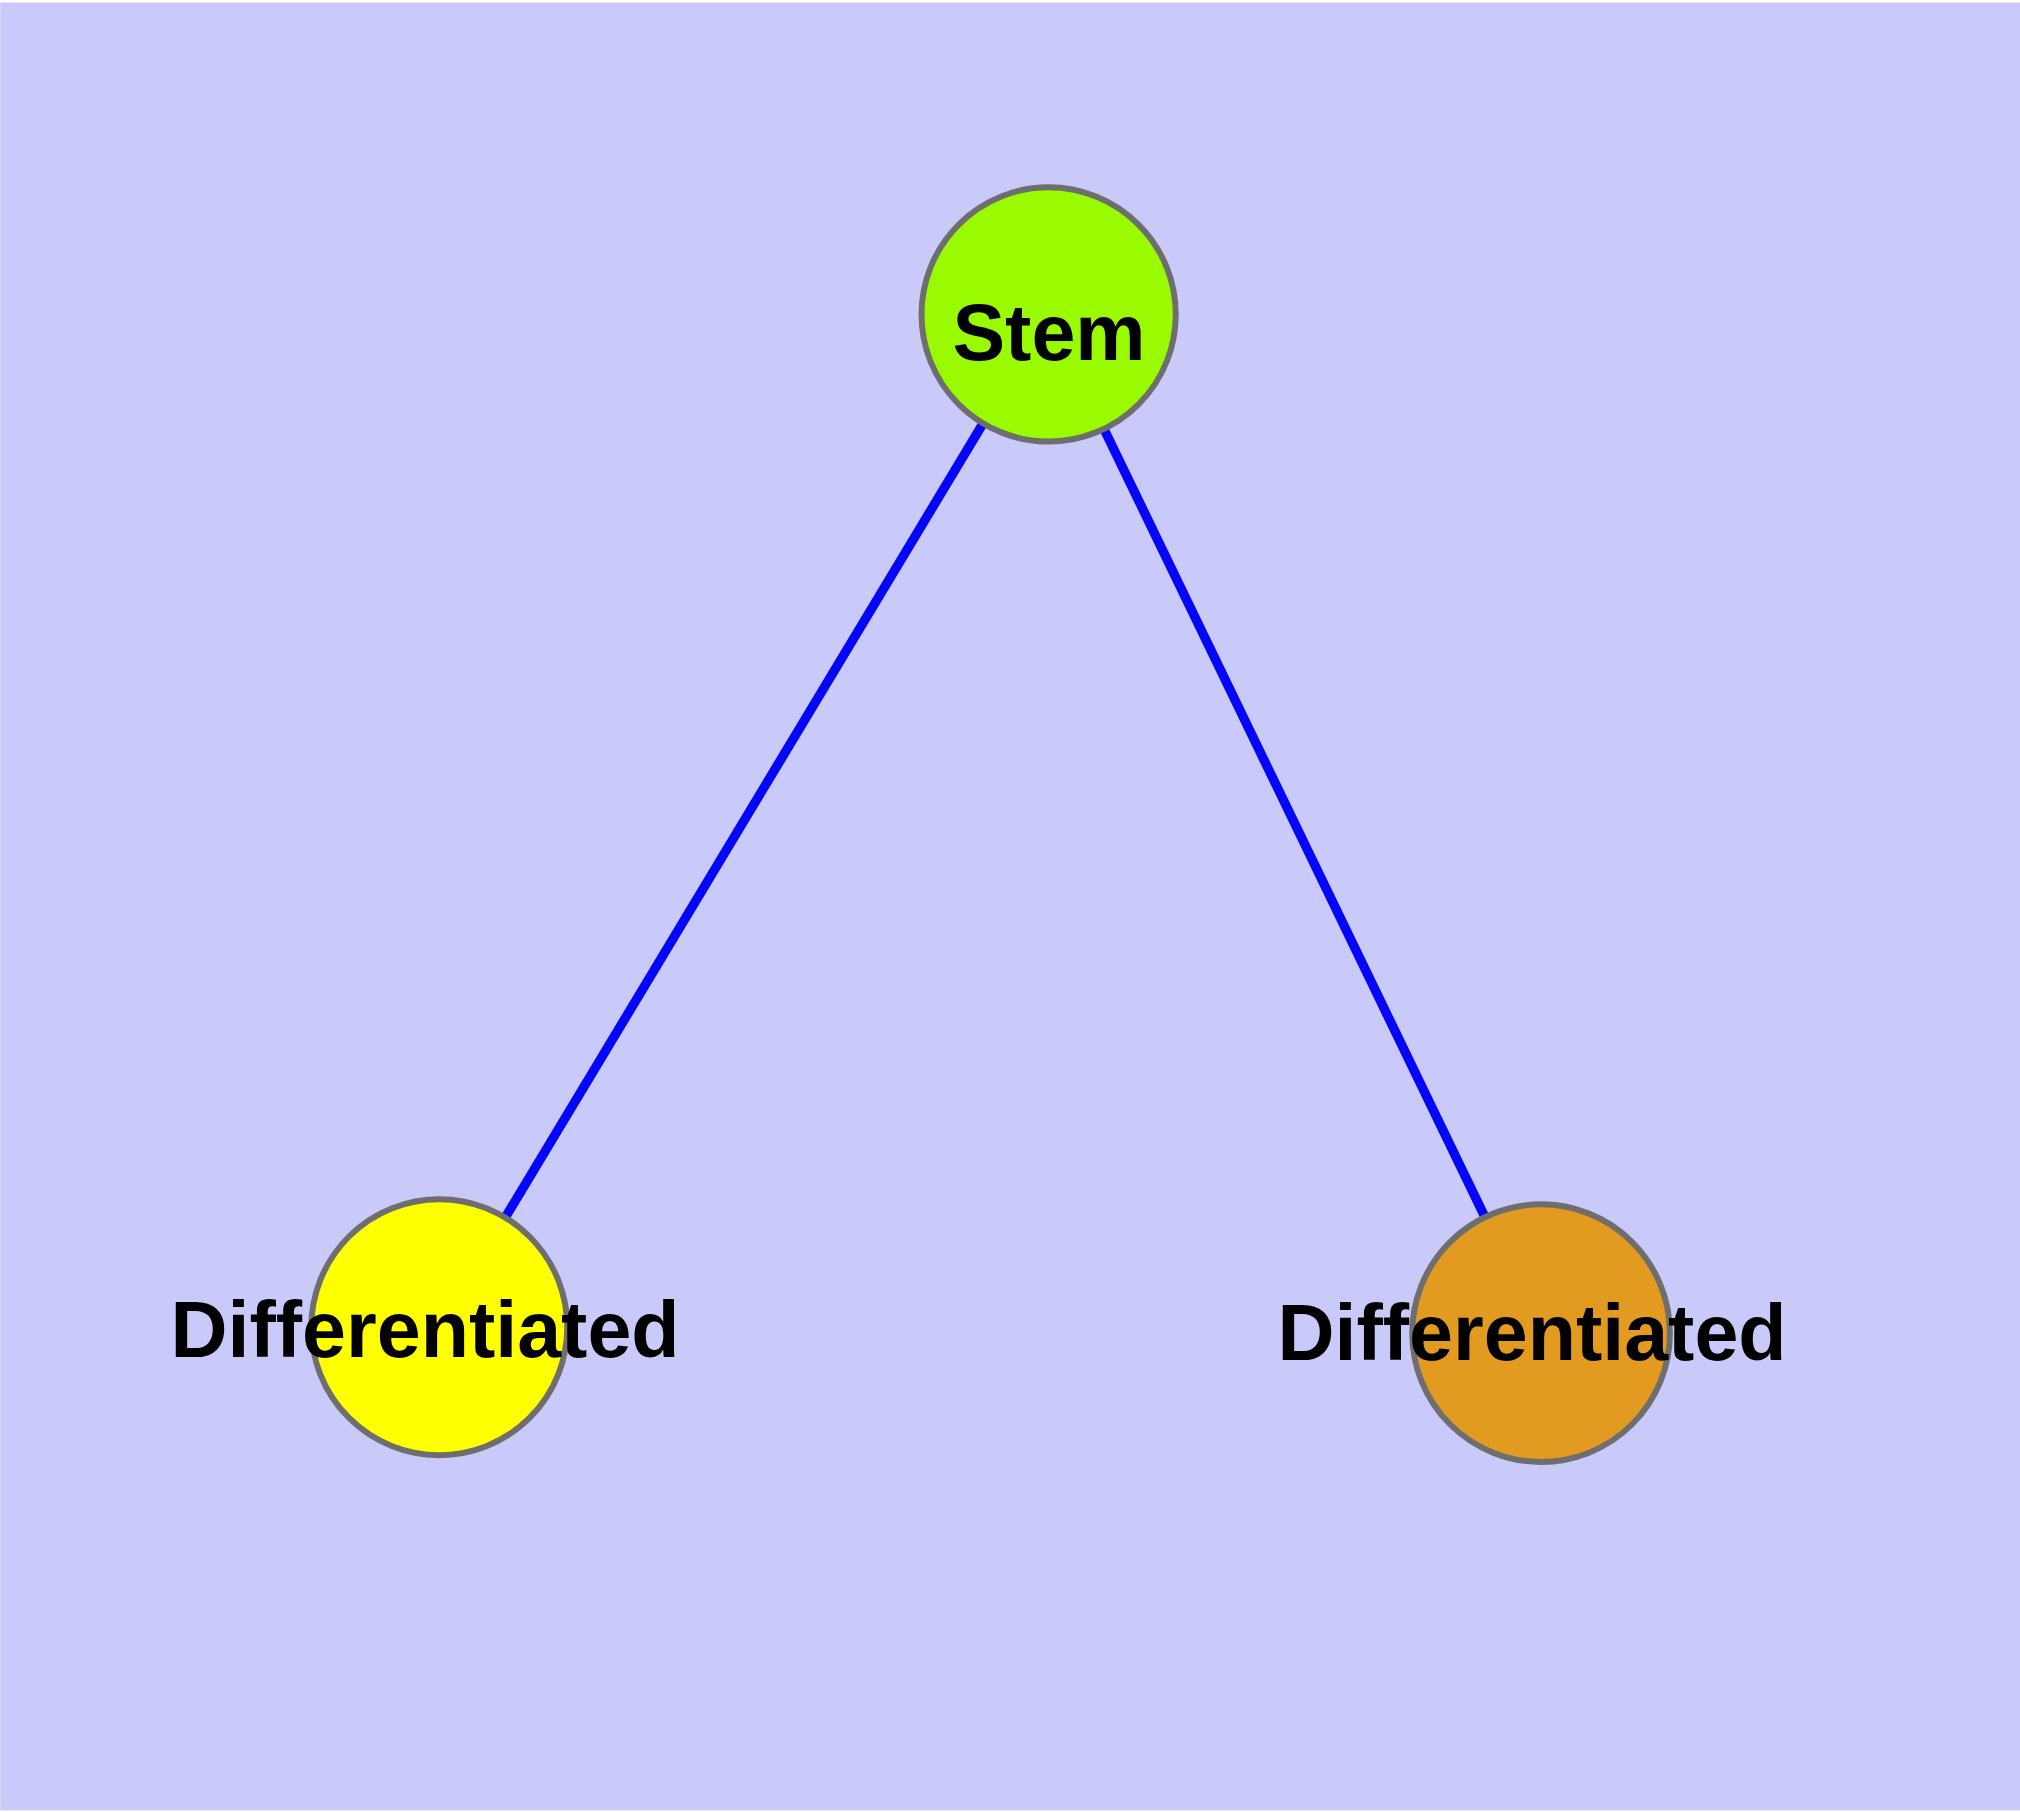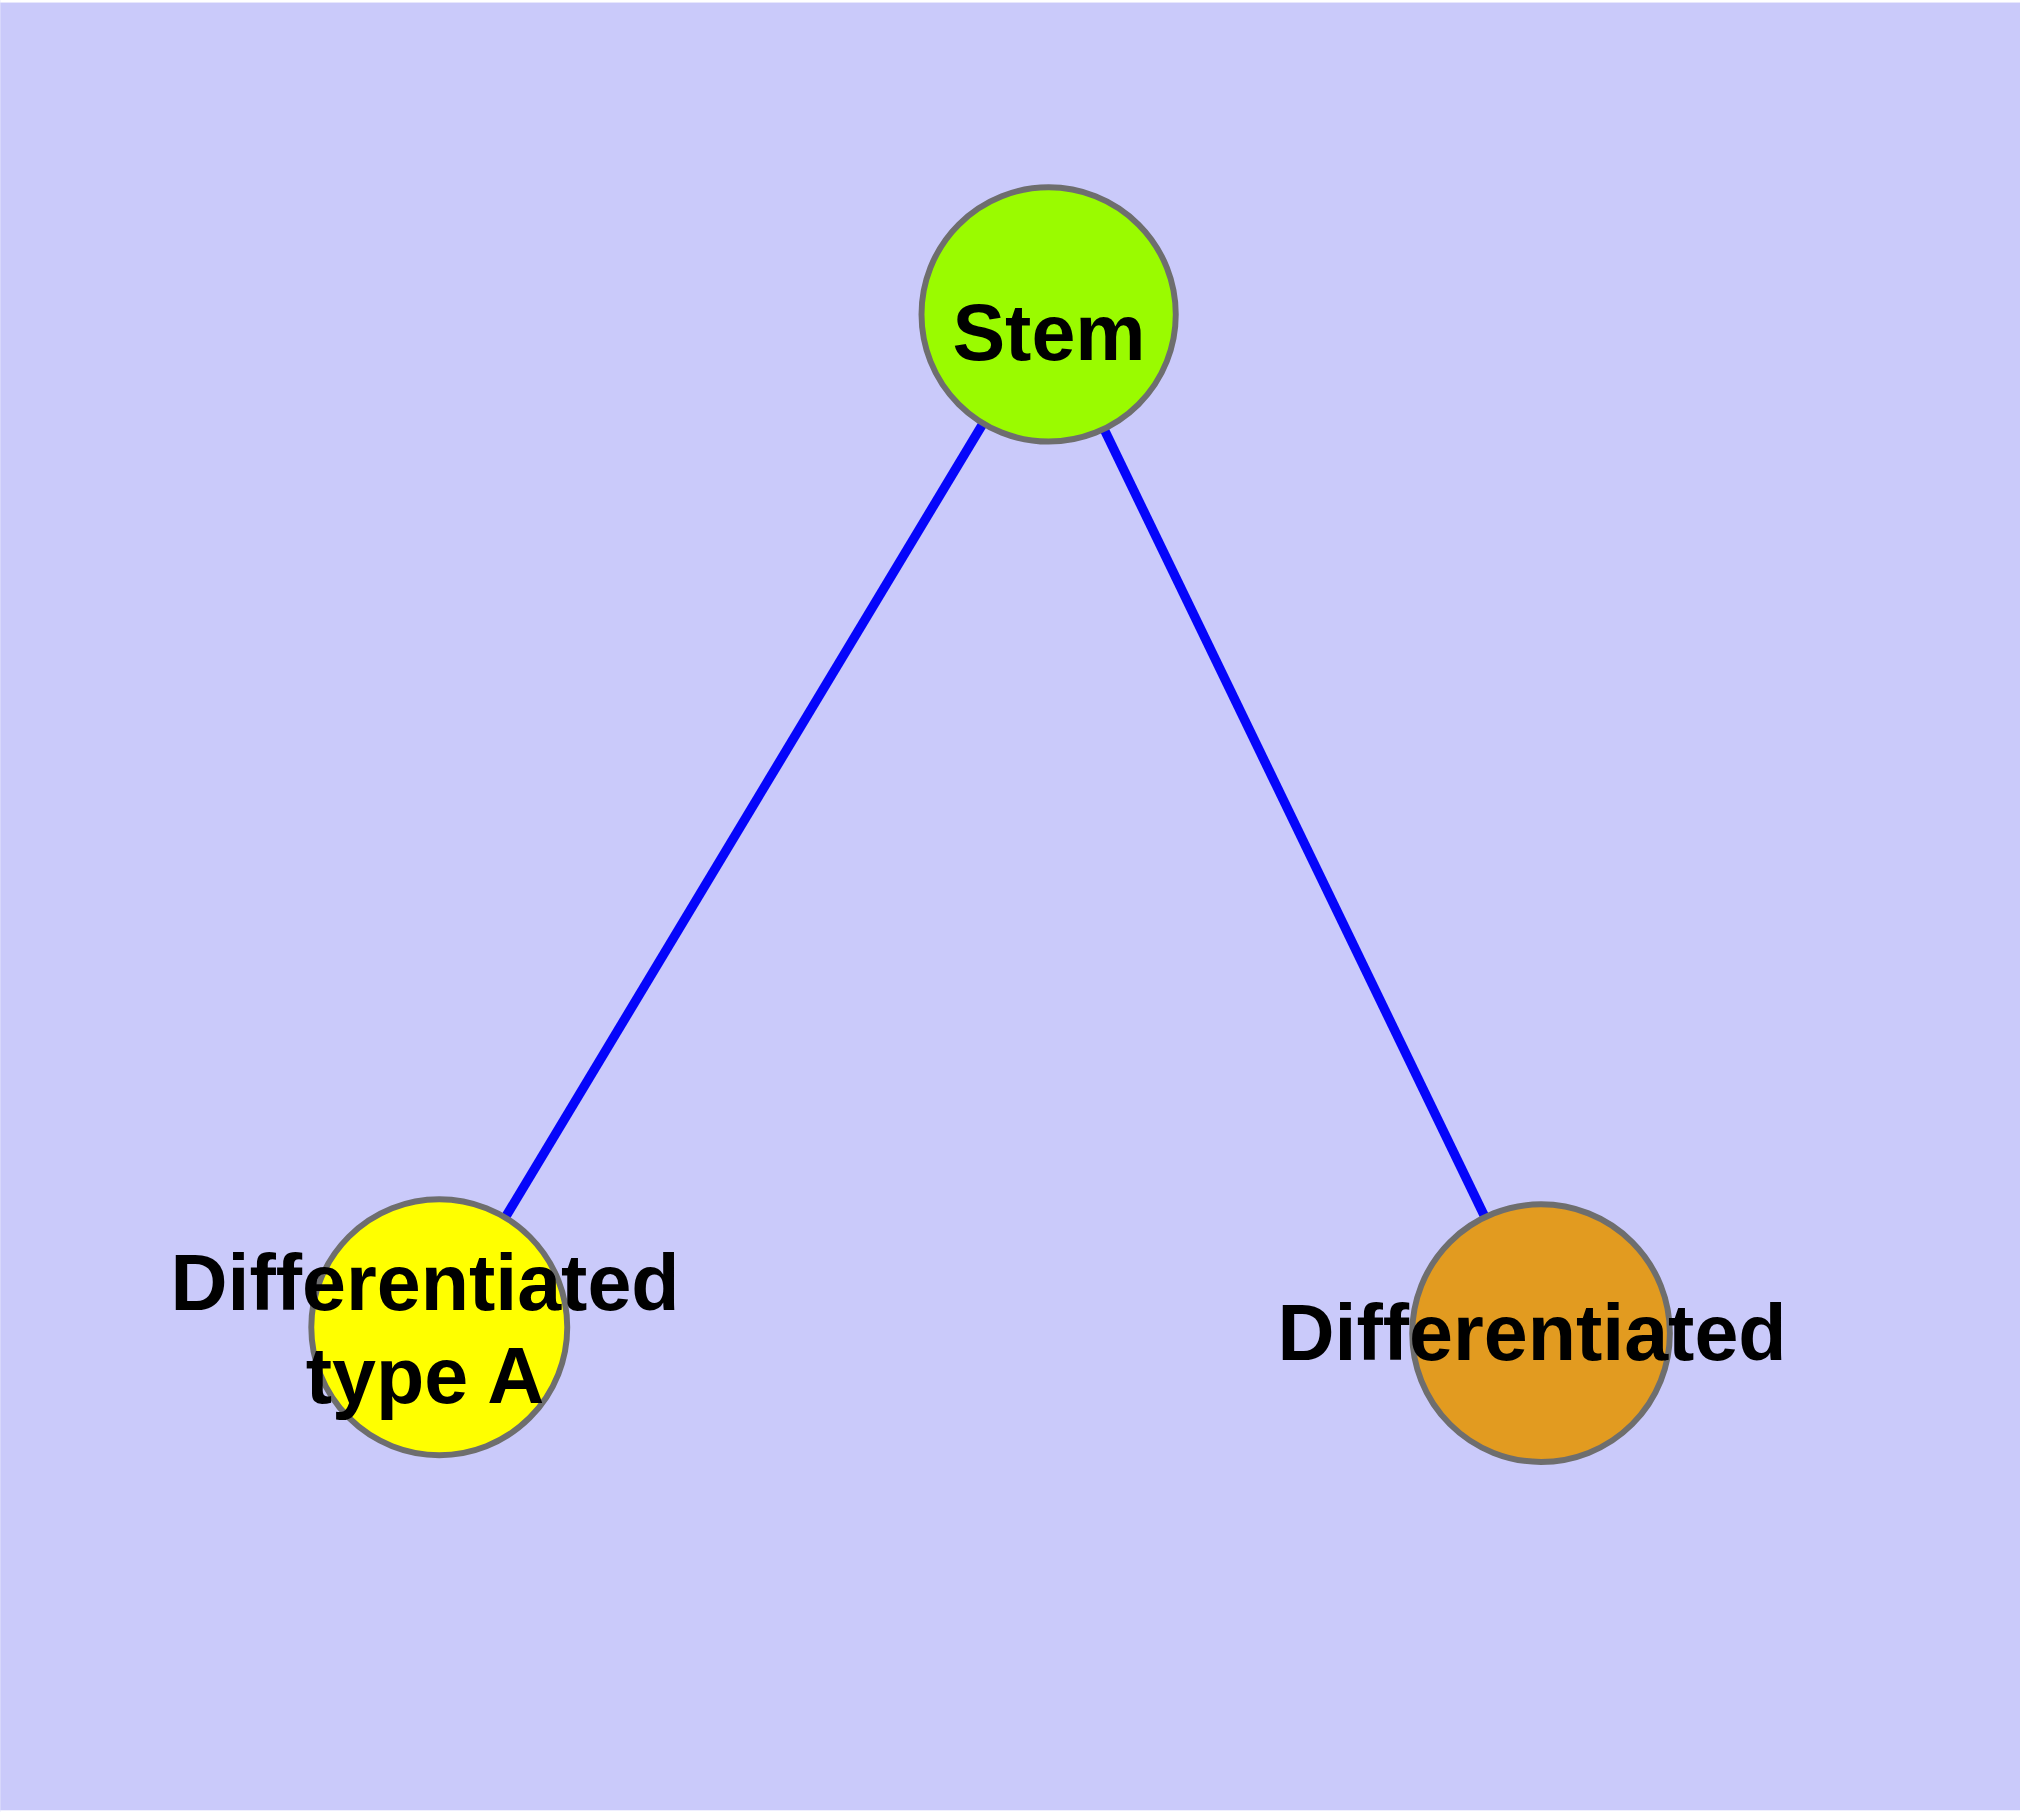--- a/index.html
+++ b/index.html
@@ -51,21 +51,20 @@
     <circle cx="518" cy="1566" r="151" stroke-width="7" fill="#FFFF00" stroke="#6E6E6E"></circle>
     <circle cx="1818" cy="1573" r="152" stroke-width="7" fill="#E29B20" stroke="#6E6E6E"></circle>
   </svg>
 
   <div class="node-label" style="left:1049px; top:332px;">
     <div>Stem</div>
   </div>
 
   <div class="node-label" style="left:425px; top:1329px;">
     <div>Differentiated</div>
-    <div>type A</div>
   </div>
 
   <div class="node-label" style="left:1532px; top:1332px;">
     <div>Differentiated</div>
   </div>
 
 </div>
 
 
 </body></html>

